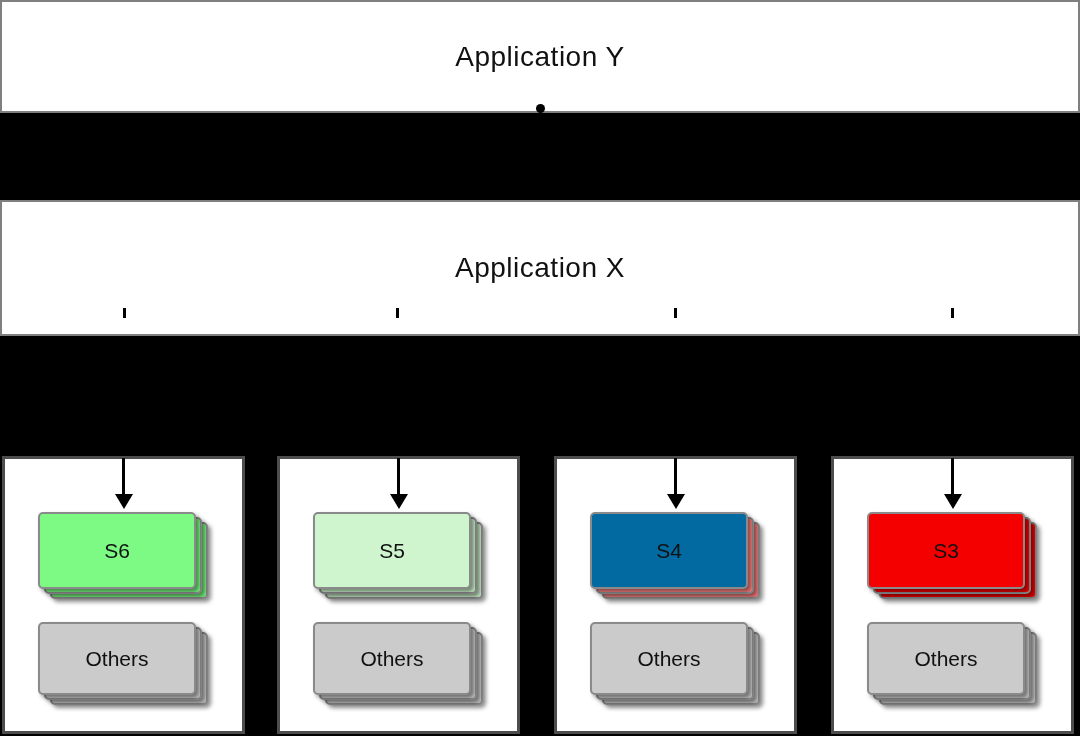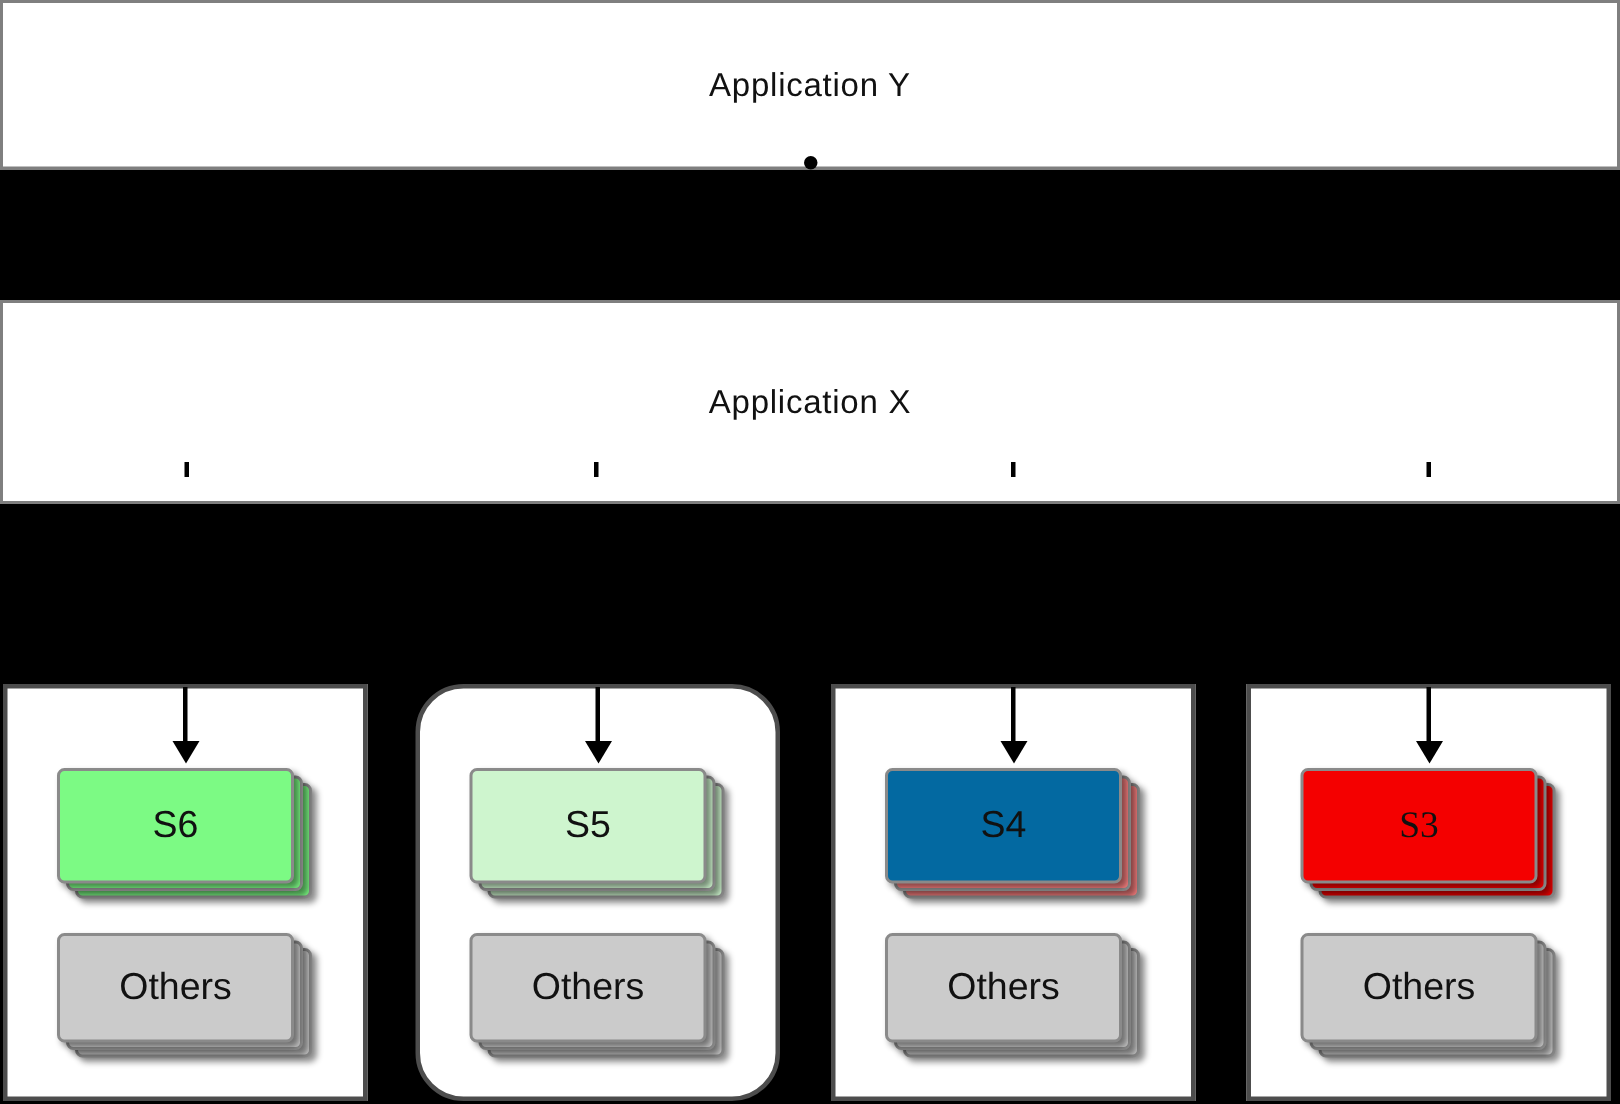--- a/index.html
+++ b/index.html
@@ -25,21 +25,21 @@
     background: #ffffff;
     border: 2px solid #7f7f7f;
     box-sizing: border-box;
     display: flex;
     align-items: center;
     justify-content: center;
   }
   .app-box.app-y { top: 0; height: 113px; }
   .app-box.app-x { top: 200px; height: 136px; }
   .app-label {
-    font-size: 22px;
+    font-size: 28px;
     color: #111111;
     letter-spacing: 0.5px;
   }
   
   .conn-dot {
     position: absolute;
     width: 9px;
     height: 9px;
     border-radius: 50%;
     background: #000000;
@@ -60,21 +60,21 @@
   .group {
     position: absolute;
     top: 456px;
     height: 278px;
     width: 243px;
     background: #ffffff;
     border: 3px solid #4d4d4d;
     box-sizing: border-box;
   }
   .group.g1 { left: 2px; }
-  .group.g2 { left: 277px; border-radius: 32px; }
+  .group.g2 { left: 277px; }
   .group.g3 { left: 554px; }
   .group.g4 { left: 831px; }
   
   .drop-arrow {
     position: absolute;
     left: 50%;
     top: -1px;
     transform: translateX(-50%);
     display: flex;
     flex-direction: column;
@@ -111,21 +111,21 @@
     box-shadow: 3px 3px 4px rgba(0,0,0,0.45);
   }
   .stack .l-back { transform: translate(12px, 10px); }
   .stack .l-mid  { transform: translate(6px, 5px); }
   .stack .l-front {
     display: flex;
     align-items: center;
     justify-content: center;
   }
   .card-label {
-    font-size: 25px;
+    font-size: 21px;
     color: #111111;
   }
 </style>
 </head>
 <body>
 
 <div class="canvas">
 
   <div class="app-box app-y">
     <span class="app-label">Application Y</span>
@@ -208,21 +208,21 @@
   </div>
 
   <div class="group g4">
     <div class="drop-arrow">
       <div class="shaft"></div>
       <div class="head"></div>
     </div>
     <div class="stack s-card">
       <div class="layer l-back" style="background: rgb(244, 0, 0);"></div>
       <div class="layer l-mid" style="background: rgb(244, 0, 0);"></div>
-      <div class="layer l-front" style="background: rgb(244, 0, 0); font-family: Liberation Serif, serif;">
+      <div class="layer l-front" style="background: rgb(244, 0, 0);">
         <span class="card-label">S3</span>
       </div>
     </div>
     <div class="stack o-card">
       <div class="layer l-back" style="background: rgb(203, 203, 203);"></div>
       <div class="layer l-mid" style="background: rgb(203, 203, 203);"></div>
       <div class="layer l-front" style="background: rgb(203, 203, 203);">
         <span class="card-label">Others</span>
       </div>
     </div>

